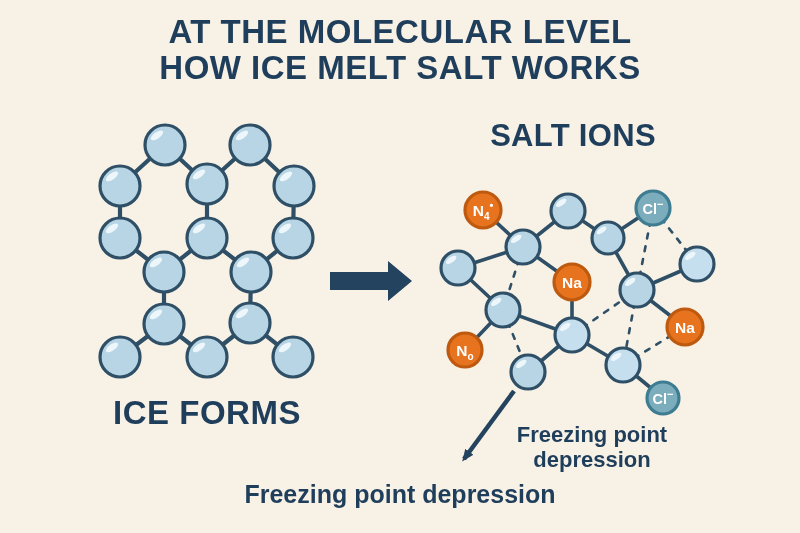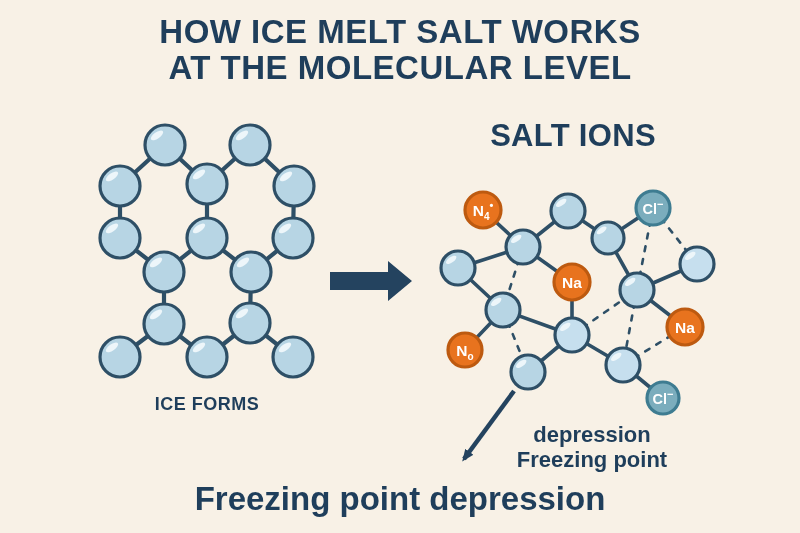--- a/index.html
+++ b/index.html
@@ -5,24 +5,24 @@
   html,body{margin:0;padding:0;background:#d8d4cc;}
   .canvas{
     position:relative;width:800px;height:533px;overflow:hidden;
     background:#f8f1e6;
     font-family:"Liberation Sans",sans-serif;
     color:#1f3e5b;
   }
   .canvas svg{position:absolute;left:0;top:0;}
   .txt{position:absolute;font-weight:700;color:#1f3e5b;text-align:center;}
   .title{left:0;right:0;top:14px;font-size:33px;line-height:1.1;letter-spacing:.5px;}
-  .ice-caption{left:82px;top:394px;width:250px;font-size:18px;letter-spacing:.5px;}
+  .ice-caption{left:82px;top:394px;width:250px;font-size:33px;letter-spacing:.5px;}
   .salt-heading{left:413px;top:118px;width:320px;font-size:31px;line-height:1.18;letter-spacing:.3px;}
   .annotation{left:492px;top:422px;width:200px;font-size:22px;line-height:1.14;}
-  .bottom-caption{left:190px;top:480px;width:420px;font-size:33px;}
+  .bottom-caption{left:190px;top:480px;width:420px;font-size:25px;}
 </style>
 </head>
 <body>
 
 <div class="canvas">
 
   <svg id="diagram" width="800" height="533" viewBox="0 0 800 533">
     <defs>
       <marker id="ah" markerWidth="12" markerHeight="10" refX="9" refY="5" orient="auto" markerUnits="userSpaceOnUse">
         <path d="M0,0 L12,5 L0,10 z" fill="#24435f"></path>
@@ -142,30 +142,30 @@
         <ellipse cx="616.2" cy="356.84" rx="6.12" ry="2.72" fill="#edf6fa" transform="rotate(-35 616.2 356.84)"></ellipse>
         <circle cx="663" cy="398" r="16" fill="#7badbd" stroke="#3e7c91" stroke-width="3.2"></circle>
         <text x="663" y="403.5" text-anchor="middle" fill="#ffffff" font-family="&quot;Liberation Sans&quot;,sans-serif" font-weight="700" font-size="14.5"><tspan>Cl</tspan><tspan dy="-6" font-size="11">−</tspan></text>
       </g>
     <g id="layer-annot-arrow">
         <line x1="514" y1="391" x2="464" y2="459" stroke="#24435f" stroke-width="4.5" marker-end="url(#ah)"></line>
       </g>
   </svg>
 
   <div class="txt title">
+    <div>AT THE MOLECULAR LEVEL</div>
     <div>HOW ICE MELT SALT WORKS</div>
-    <div>AT THE MOLECULAR LEVEL</div>
   </div>
 
   <div class="txt salt-heading">
     <div>SALT IONS</div>
   </div>
 
   <div class="txt ice-caption">ICE FORMS</div>
 
   <div class="txt annotation">
+    <div>Freezing point</div>
     <div>depression</div>
-    <div>Freezing point</div>
   </div>
 
   <div class="txt bottom-caption">Freezing point depression</div>
 
 </div>
 
 </body></html>

